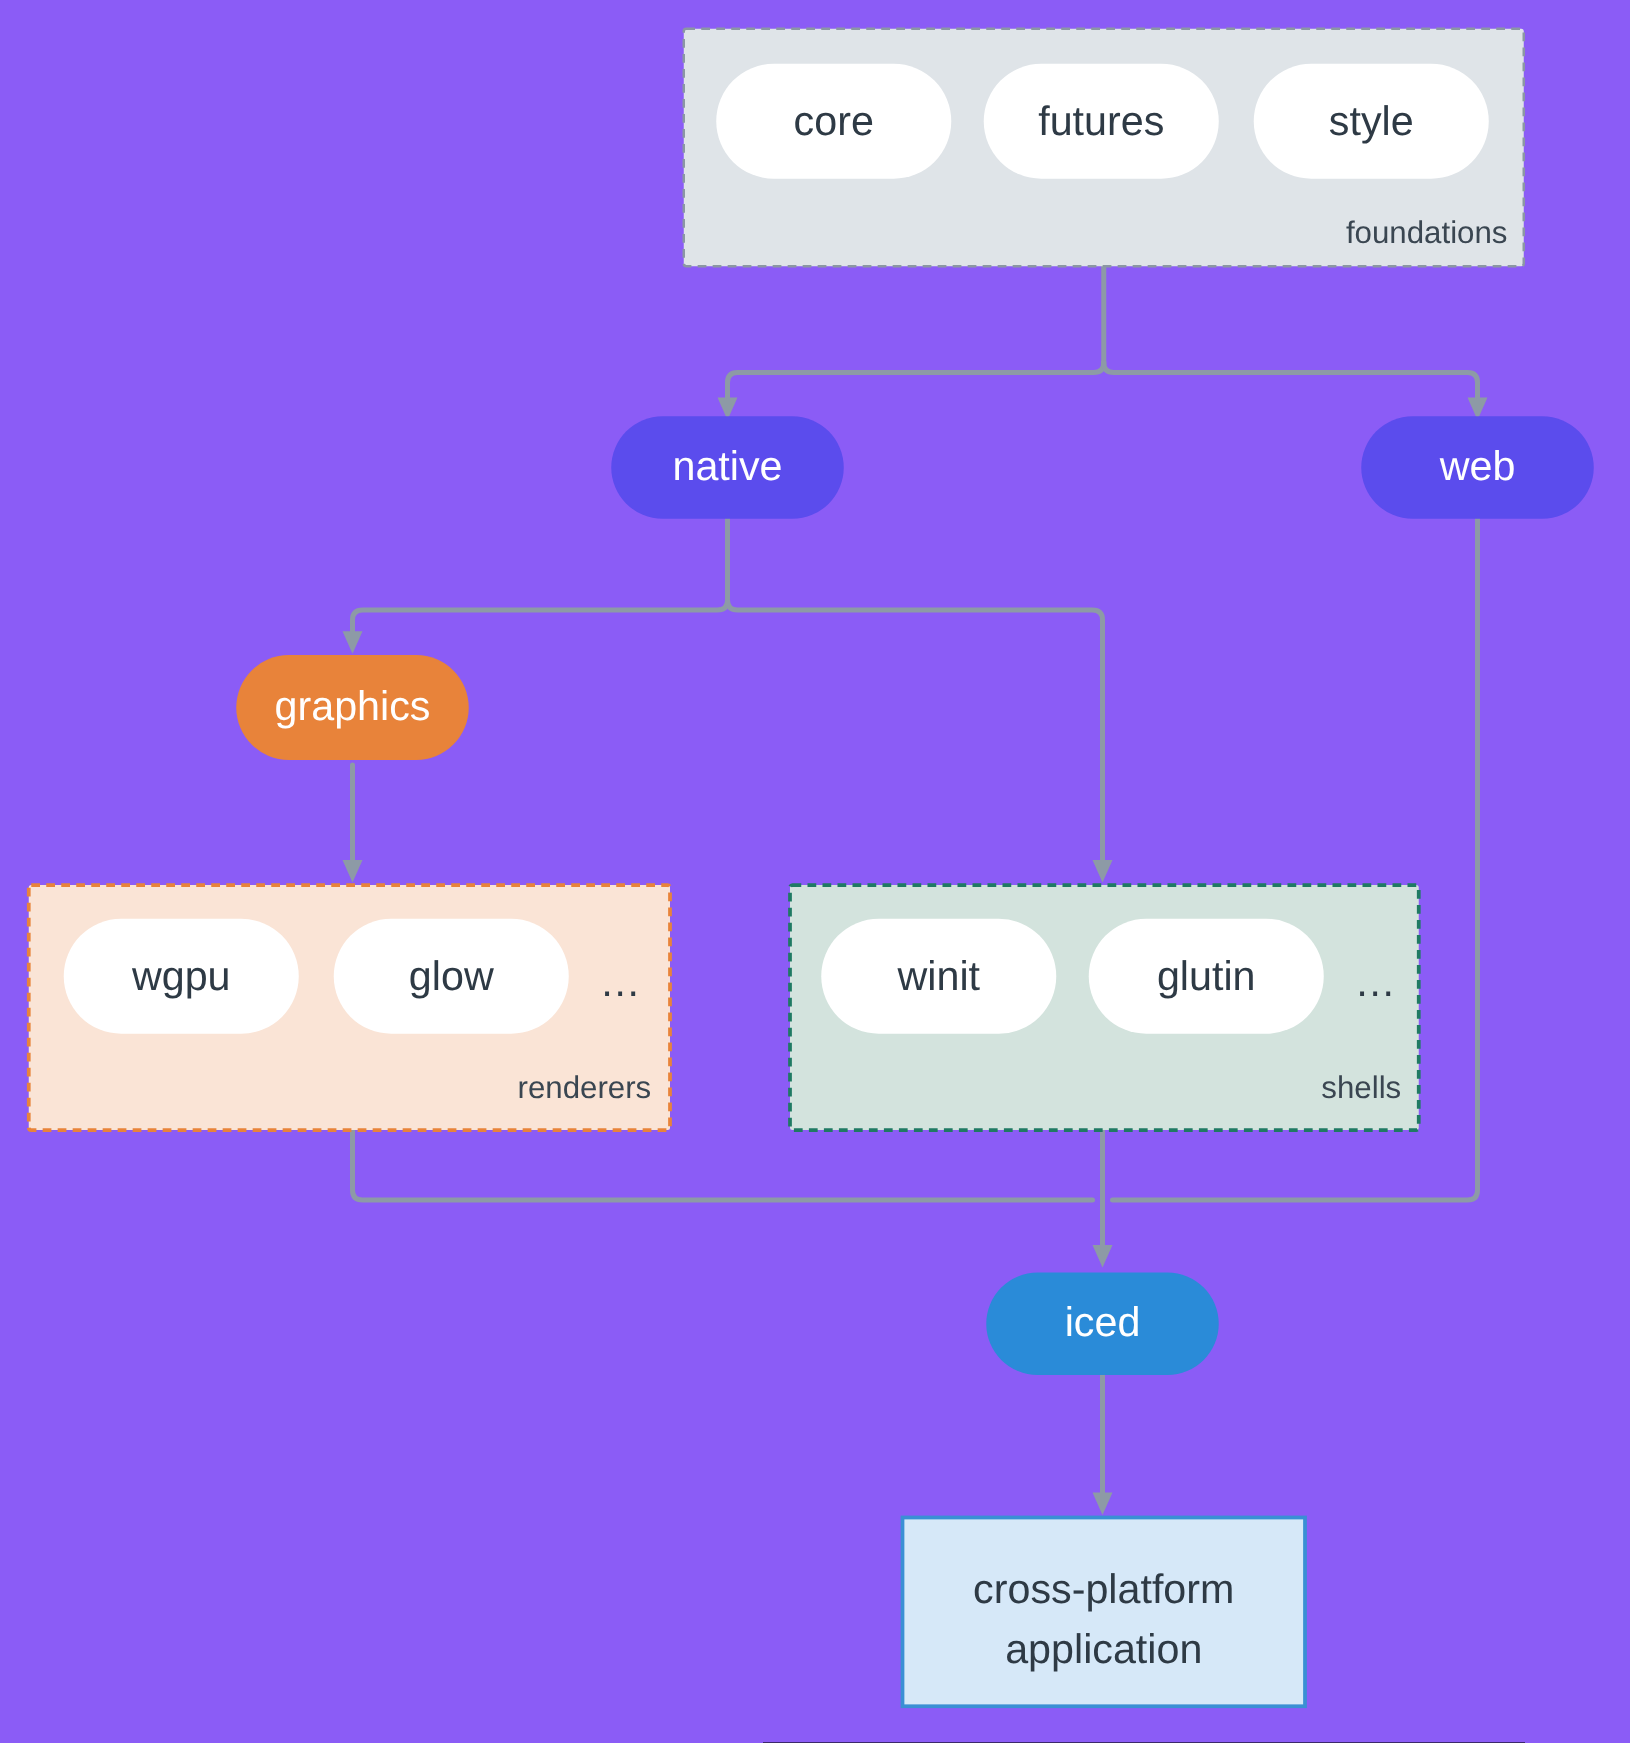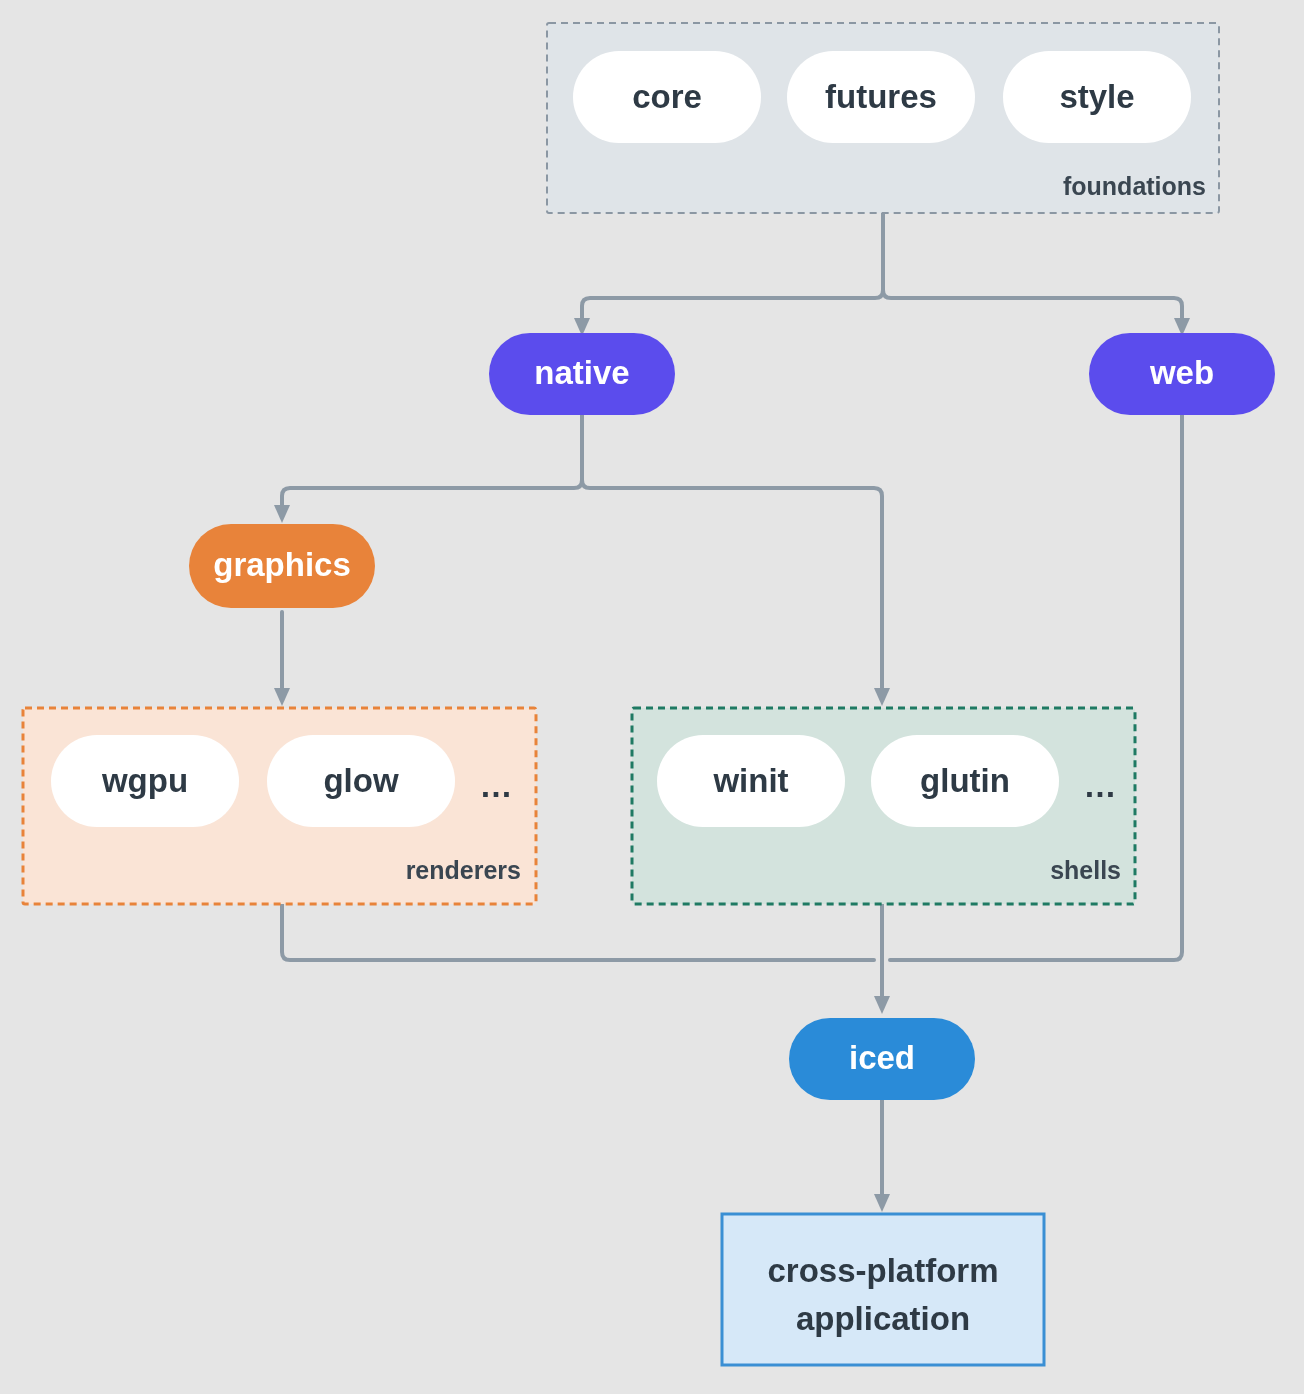--- a/index.html
+++ b/index.html
@@ -11,22 +11,21 @@
   body {
     width: 1304px;
     height: 1394px;
     overflow: hidden;
     font-family: "Liberation Sans", sans-serif;
   }
   #diagram-root {
     position: relative;
     width: 1304px;
     height: 1394px;
-    background: #e5e5e5;
-    font-weight: bold;
+    background: #8b5cf6;
   }
   svg.diagram {
     display: block;
     width: 1304px;
     height: 1394px;
   }
   .node-label {
     font-family: "Liberation Sans", sans-serif;
     font-size: 33px;
     dominant-baseline: middle;

